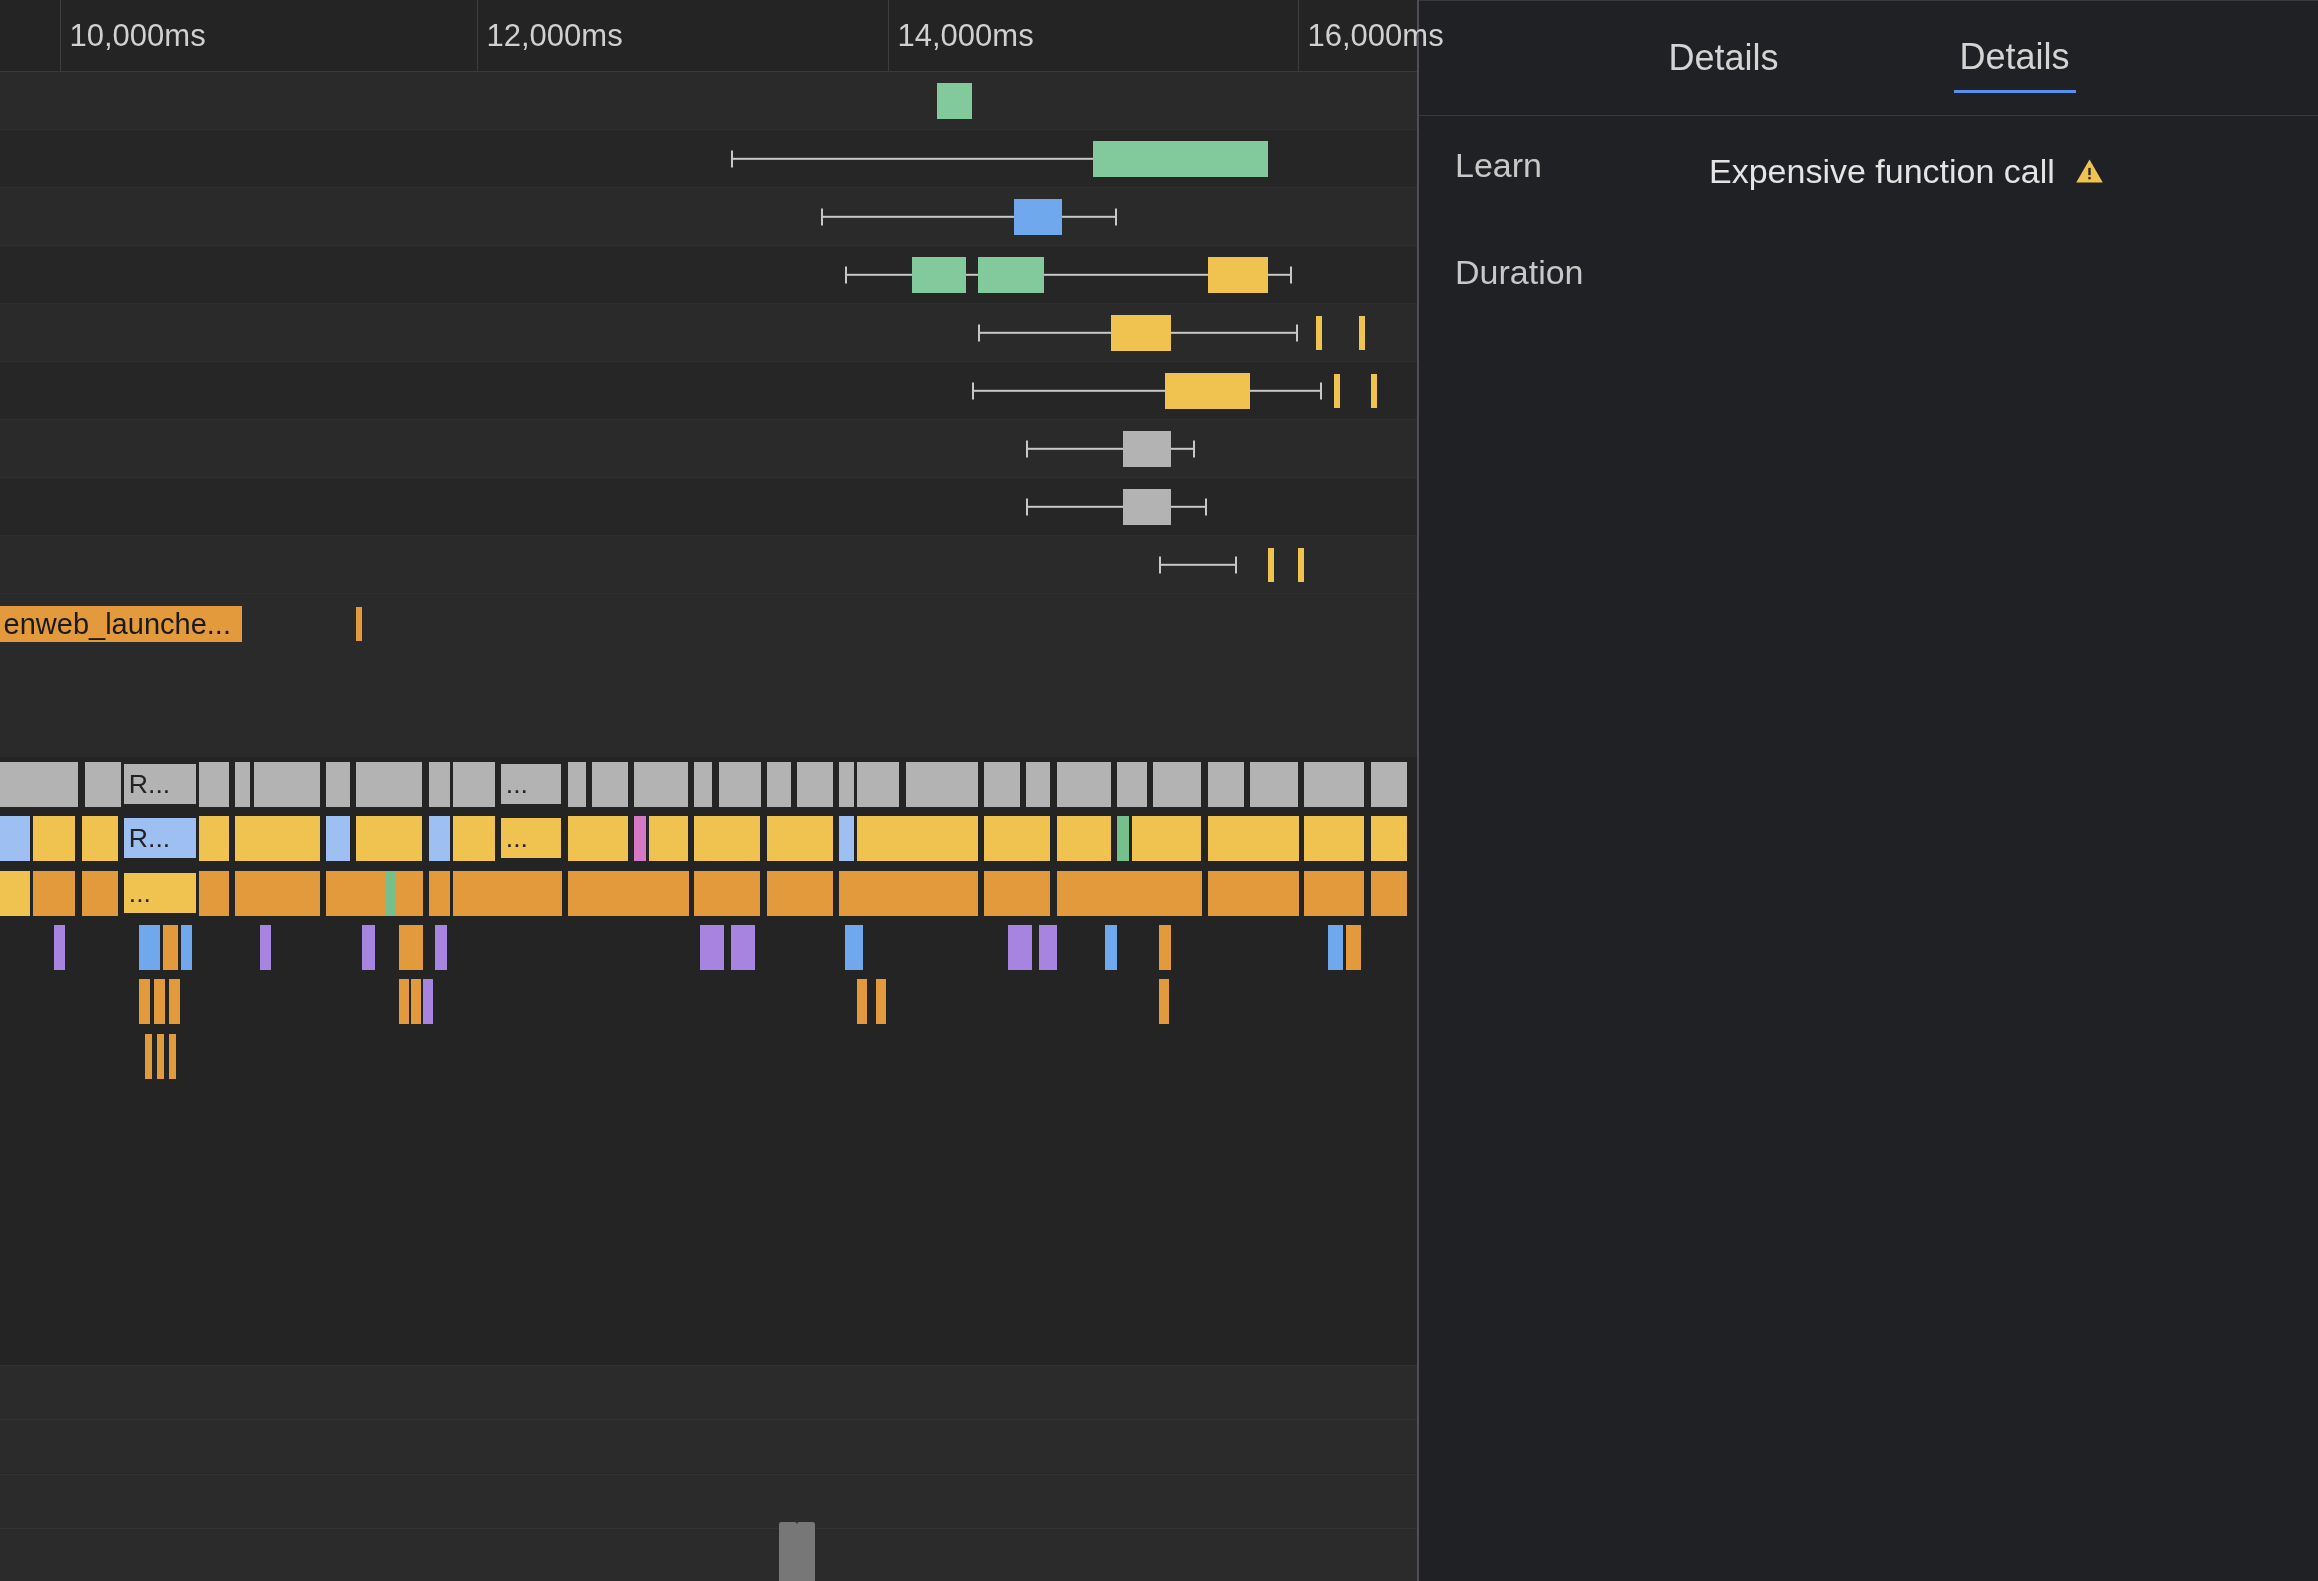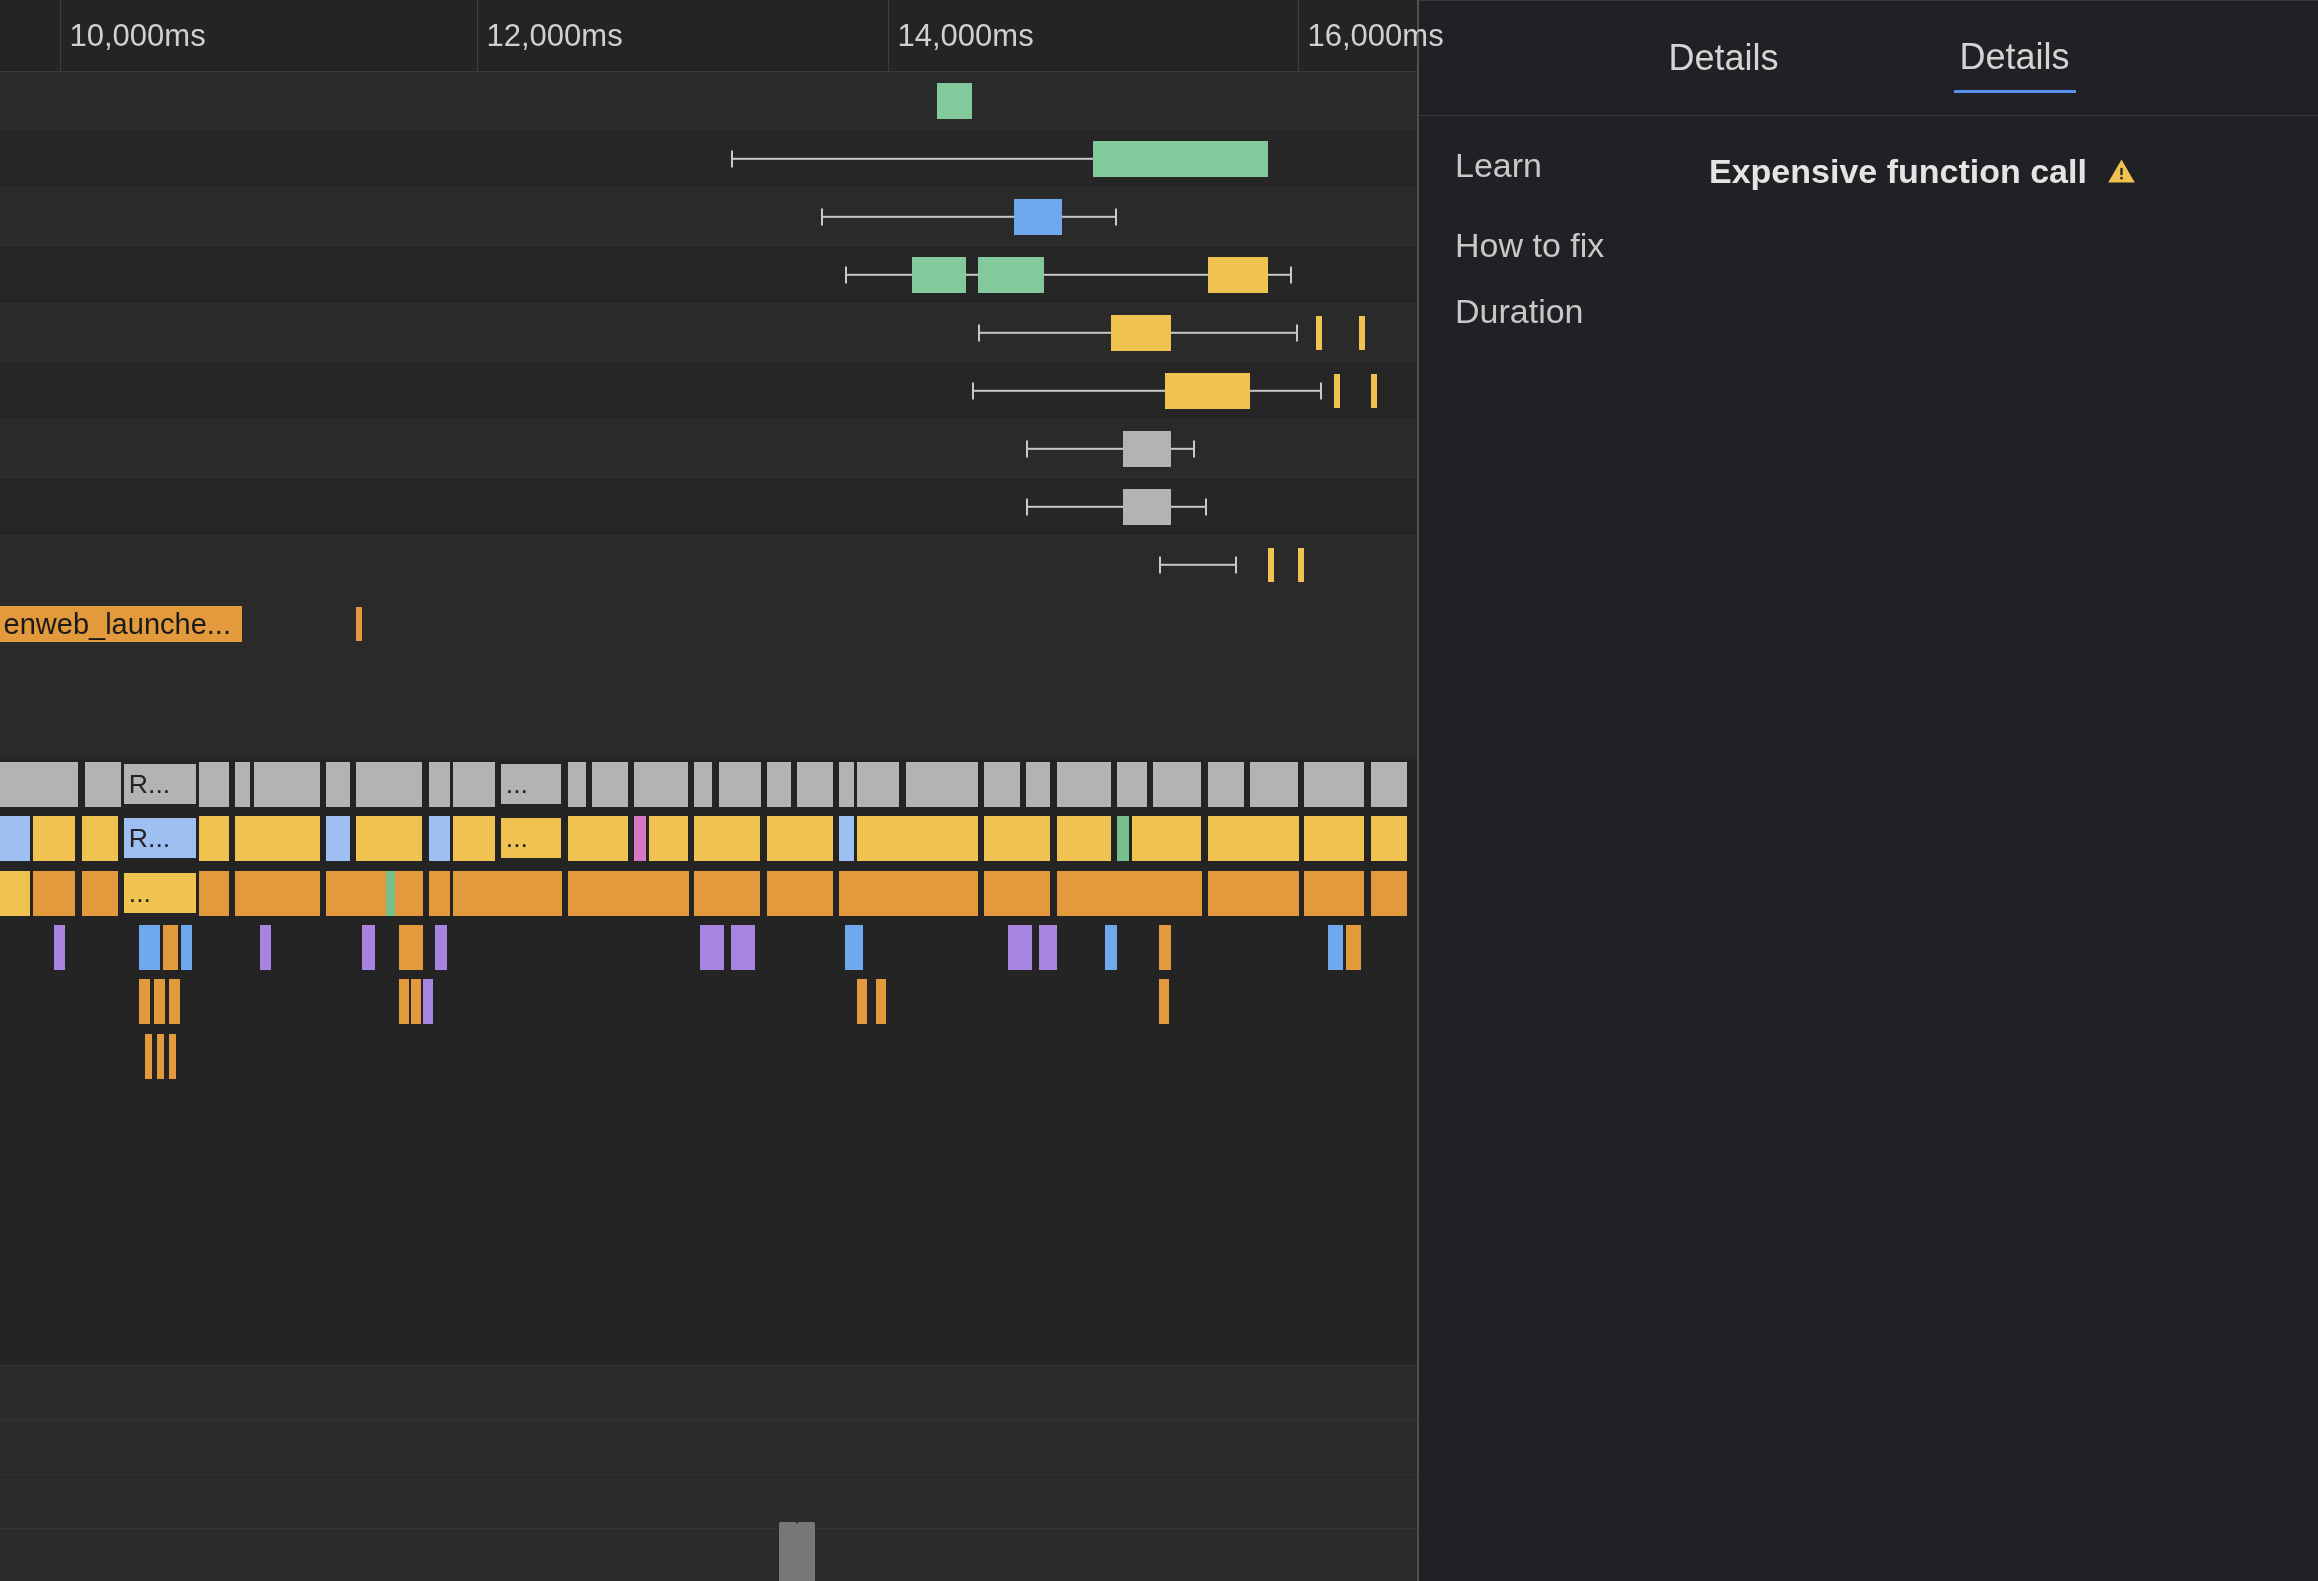--- a/index.html
+++ b/index.html
@@ -222,21 +222,20 @@
   .dkey {
     flex: 0 0 254px;
     font-size: 34px;
     color: #c8c8c8;
   }
   .dval {
     flex: 1;
     font-size: 34px;
     color: #e4e4e4;
     line-height: 1.5;
-    font-weight: bold;
   }
   .warn-icon {
     display: inline-block;
     vertical-align: middle;
     margin-left: 11px;
   }
   .learn-more {
     color: #8ab4f8;
     text-decoration: underline;
     cursor: pointer;
@@ -492,21 +491,20 @@
           <span class="warn-icon">
             <svg width="29" height="29" viewBox="0 0 24 24">
                 <path fill="#f0c24f" d="M12 2 1 21h22L12 2z"></path>
                 <rect x="11" y="9" width="2" height="6" fill="#2b2b2b"></rect>
                 <rect x="11" y="16.5" width="2" height="2" fill="#2b2b2b"></rect>
               </svg>
           </span>
         </div>
       </div>
       <div class="drow">
-        <div class="dkey"><span>How to fix</span></div>
       </div>
       <div class="drow">
         <div class="dkey"><span>Duration</span></div>
       </div>
     </div>
   </div>
 </div>
 
 
 </body></html>

